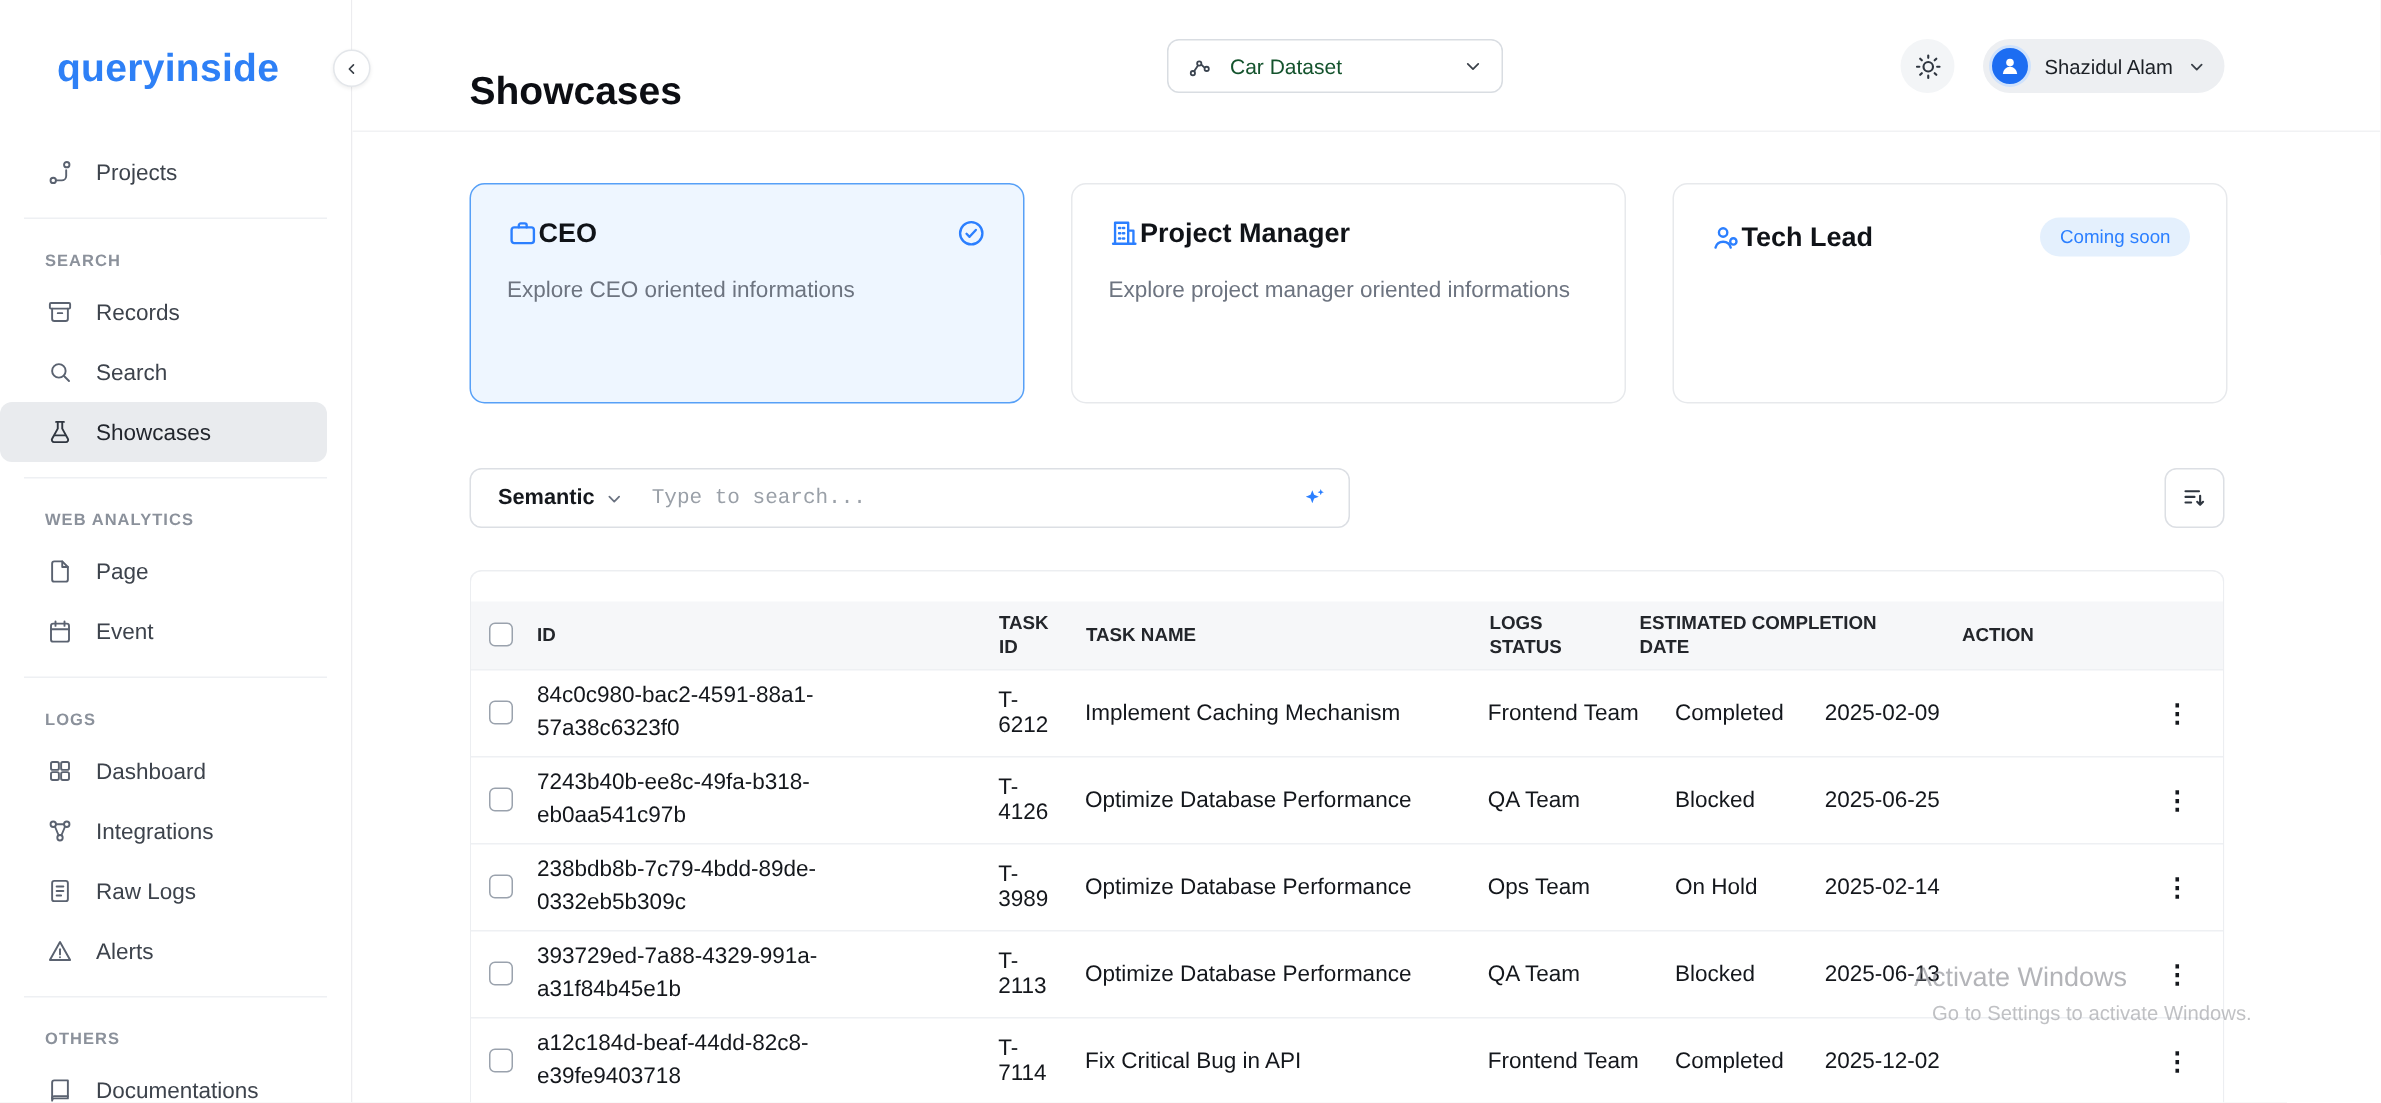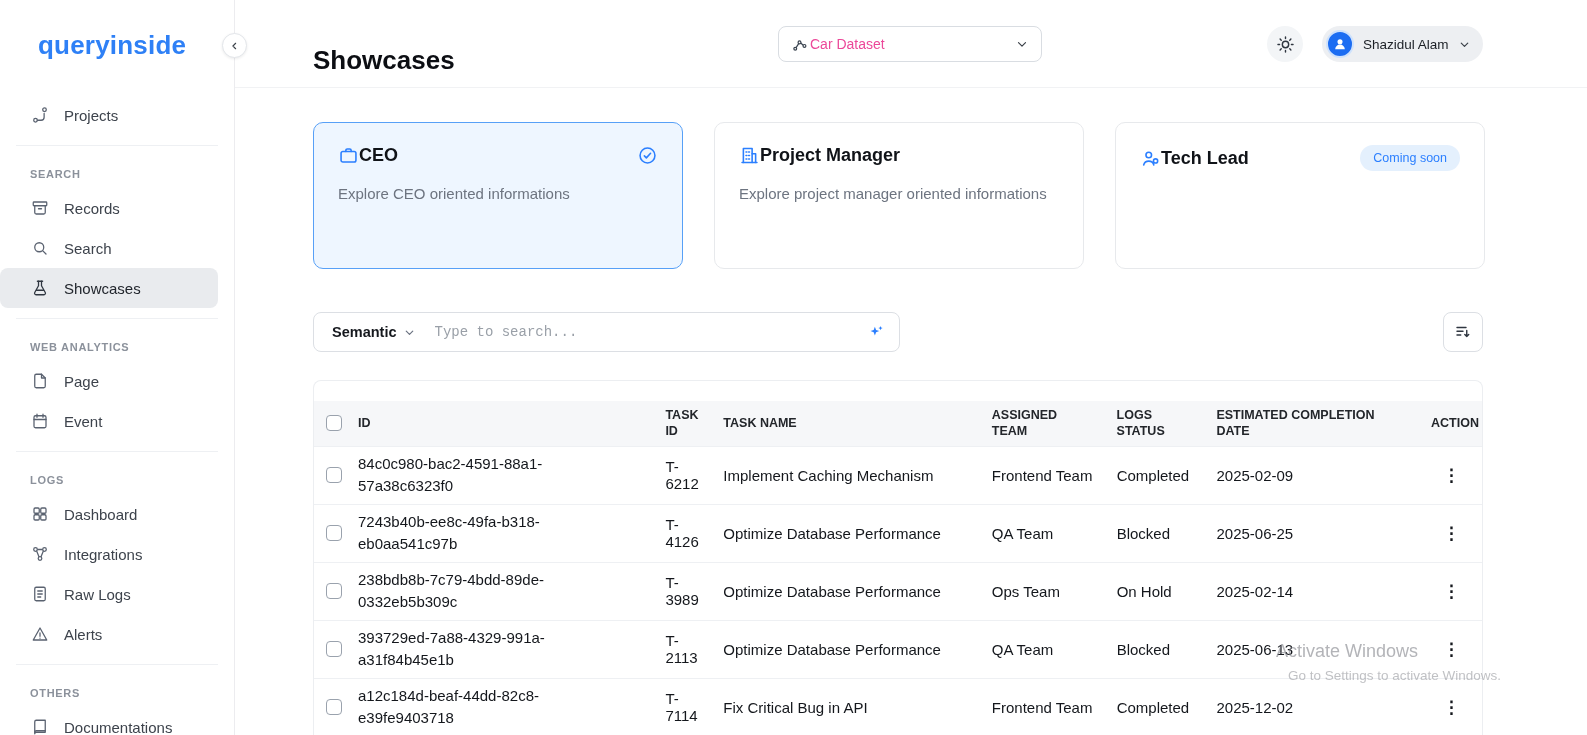--- a/index.html
+++ b/index.html
@@ -14,21 +14,21 @@
   .side-item .sicon { width: 20px; height: 20px; display: flex; align-items: center; justify-content: center; flex: none; }
   .side-item.active { background: #e9ebee; border-radius: 8px; margin-right: 16px; color: #22262d; font-weight: 500; }
   .nav-divider { height: 1px; background: #eef0f3; margin: 10px 16px; }
   .section-title { padding: 12px 0 8px 30px; font-size: 11px; font-weight: 700; letter-spacing: .7px; color: #8b919b; }
   .collapse-btn { position: absolute; left: 222px; top: 33px; width: 25px; height: 25px; border-radius: 50%; background: #fff; border: 1px solid #e3e6ea; box-shadow: 0 1px 3px rgba(0,0,0,.08); display: flex; align-items: center; justify-content: center; cursor: pointer; z-index: 10; }
 
   
   .main { position: absolute; left: 235px; top: 0; right: 0; bottom: 0; background: #fff; }
   .topbar { position: absolute; left: 0; top: 0; right: 0; height: 88px; background: #fff; border-bottom: 1px solid #f1f2f4; }
   .page-title { position: absolute; left: 78px; top: 28px; font-size: 26px; font-weight: 700; color: #0c0e13; }
-  .dataset-select { position: absolute; left: 543px; top: 26px; width: 264px; height: 36px; border: 1px solid #d9dde2; border-radius: 8px; background: #fff; display: flex; align-items: center; gap: 2px; padding: 0 12px; font-size: 14px; color: #ec4899; cursor: pointer; }
+  .dataset-select { position: absolute; left: 543px; top: 26px; width: 224px; height: 36px; border: 1px solid #d9dde2; border-radius: 8px; background: #fff; display: flex; align-items: center; gap: 12px; padding: 0 12px; font-size: 14px; color: #14532d; cursor: pointer; }
   .dataset-select .chev { margin-left: auto; display: flex; }
   .theme-btn { position: absolute; left: 1032px; top: 26px; width: 36px; height: 36px; border-radius: 50%; background: #f3f5f7; border: none; display: flex; align-items: center; justify-content: center; cursor: pointer; }
   .user-pill { position: absolute; left: 1087px; top: 26px; height: 36px; border-radius: 18px; background: #edeff2; display: flex; align-items: center; gap: 9px; padding: 0 12px 0 4px; cursor: pointer; }
   .avatar { width: 28px; height: 28px; border-radius: 50%; background: #1c6df2; display: flex; align-items: center; justify-content: center; border: 2px solid #cfe2fc; }
   .user-name { font-size: 13.5px; color: #1c2026; }
 
   
   .cards { position: absolute; left: 78px; top: 122px; display: flex; gap: 31px; }
   .card { width: 370px; height: 147px; border: 1px solid #e7e9ec; border-radius: 10px; background: #fff; padding: 22px 24px; cursor: pointer; }
   .card.selected { background: #eef6ff; border: 1.5px solid #57a0f7; }
@@ -327,21 +327,20 @@
     </button>
 
     <section class="table">
       <div class="thead">
         <div class="tcell col-check">
             <span class="cb"></span>
           </div>
         <div class="tcell col-id">ID</div>
         <div class="tcell col-taskid"><span class="hwrap-60">TASK ID</span></div>
         <div class="tcell col-name">TASK NAME</div>
-        <div class="tcell col-team"><span class="hwrap-80">ASSIGNED TEAM</span></div>
         <div class="tcell col-status"><span class="hwrap-60">LOGS STATUS</span></div>
         <div class="tcell col-date"><span class="hwrap-180">ESTIMATED COMPLETION DATE</span></div>
         <div class="tcell col-action">ACTION</div>
       </div>
 
       <div class="trow">
         <div class="tcell col-check">
             <span class="cb"></span>
           </div>
         <div class="tcell col-id"><span class="wrapid">84c0c980-bac2-4591-88a1-57a38c6323f0</span></div>

